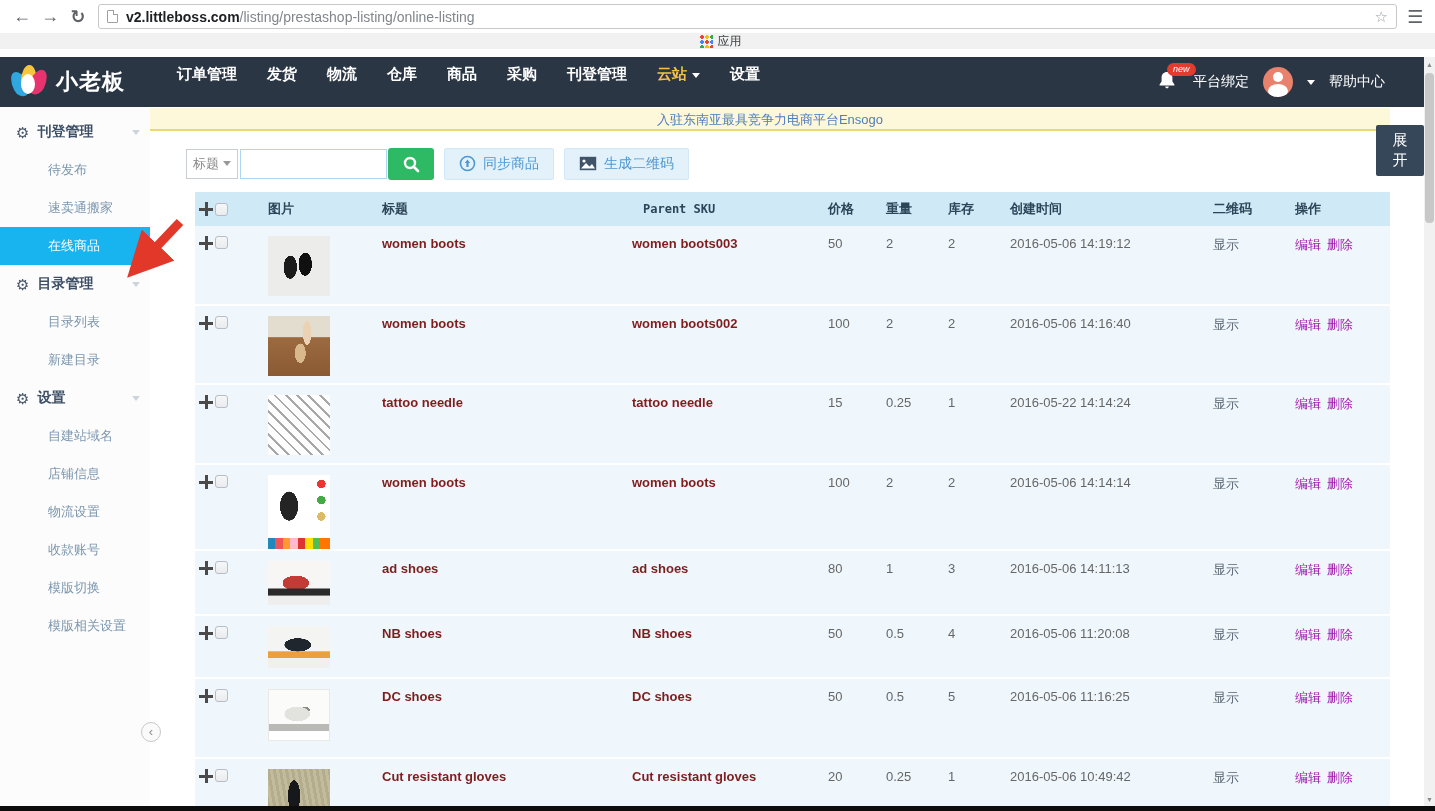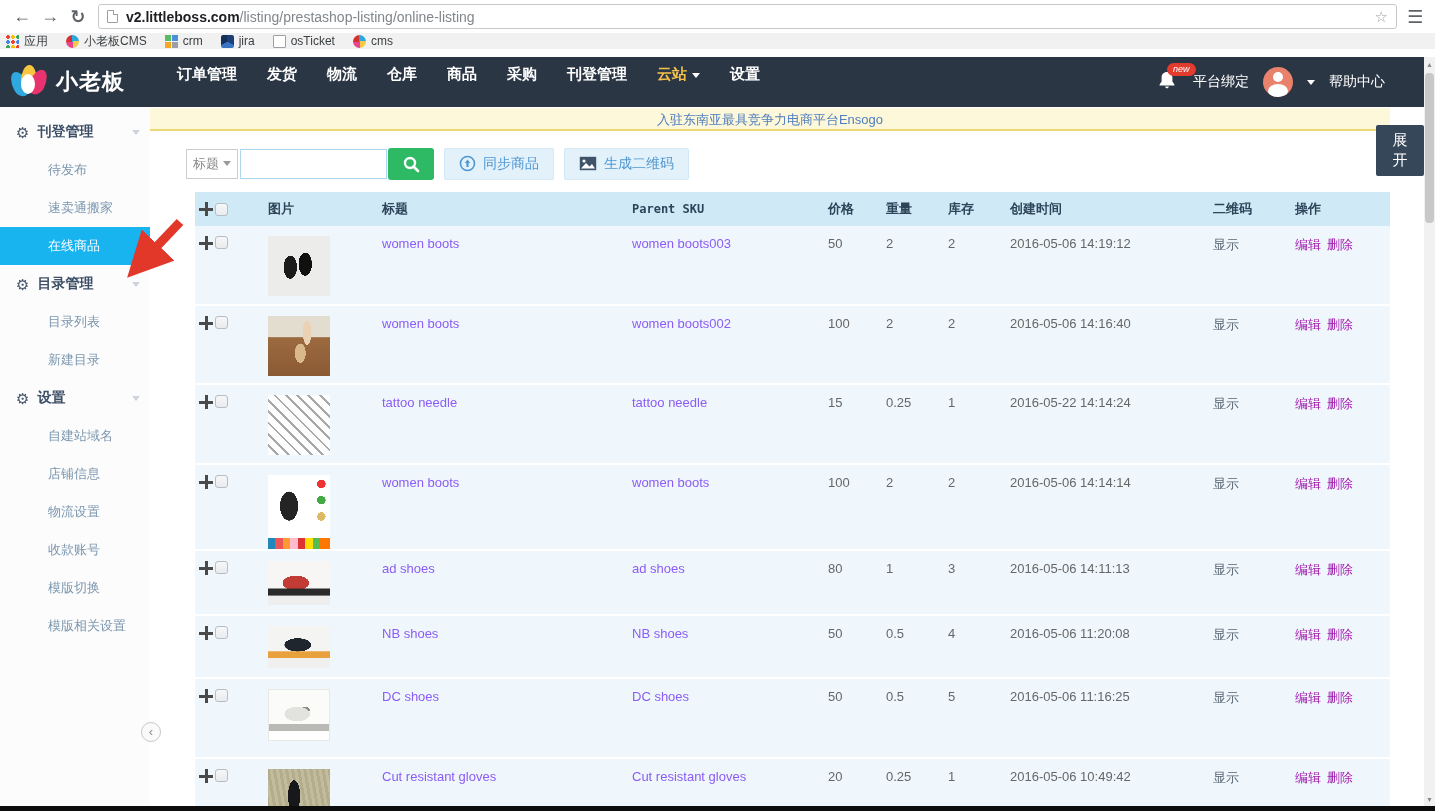--- a/index.html
+++ b/index.html
@@ -11,21 +11,21 @@
   .nav-glyph { font-size:18px; color:#5f6368; width:28px; text-align:center; cursor:pointer; font-weight:bold; }
   .urlbar { flex:1; height:25px; border:1px solid #c9c9c9; border-radius:3px; background:#fff; display:flex; align-items:center; padding:0 8px; margin:0 6px; }
   .page-ic { width:11px; height:13px; border:1px solid #9aa0a6; border-radius:1px; position:relative; margin-right:8px; background:#fff; }
   .page-ic::after { content:""; position:absolute; right:-1px; top:-1px; width:4px; height:4px; background:#fff; border-left:1px solid #9aa0a6; border-bottom:1px solid #9aa0a6; }
   .url-text { font-size:14px; color:#202124; flex:1; white-space:nowrap; overflow:hidden; }
   .url-text .path { color:#80868b; }
   .url-star { font-size:15px; color:#9aa0a6; }
   .menu-glyph { font-size:18px; color:#5f6368; width:24px; text-align:center; }
 
   
-  .bookmarks { position:absolute; top:33px; left:0; right:0; height:16px; background:#f1f1f1; display:flex; align-items:center; padding-left:6px; gap:18px; }
+  .bookmarks { position:absolute; top:33px; left:0; right:0; height:16px; background:#f1f1f1; display:flex; align-items:center; padding-left:6px; gap:18px;flex-direction:column; }
   .bm { display:flex; align-items:center; gap:5px; font-size:12px; color:#3c4043; cursor:pointer; }
   .bm-ic { width:13px; height:13px; flex:none; }
   .ic-grid { background:
     radial-gradient(circle 2px at 2px 2px,#ea4335 99%,transparent),radial-gradient(circle 2px at 7px 2px,#fbbc05 99%,transparent),radial-gradient(circle 2px at 12px 2px,#34a853 99%,transparent),
     radial-gradient(circle 2px at 2px 7px,#4285f4 99%,transparent),radial-gradient(circle 2px at 7px 7px,#ea4335 99%,transparent),radial-gradient(circle 2px at 12px 7px,#4285f4 99%,transparent),
     radial-gradient(circle 2px at 2px 12px,#34a853 99%,transparent),radial-gradient(circle 2px at 7px 12px,#fbbc05 99%,transparent),radial-gradient(circle 2px at 12px 12px,#ea4335 99%,transparent); }
   .ic-lotus { border-radius:50%; background:conic-gradient(#29a9e0 0 90deg,#f7c948 90deg 180deg,#e84393 180deg 270deg,#d63031 270deg 360deg); }
   .ic-sq { background:
     linear-gradient(#57bb63,#57bb63) 0 0/6px 6px no-repeat,
     linear-gradient(#4a90d9,#4a90d9) 7px 0/6px 6px no-repeat,
@@ -80,29 +80,29 @@
   .filter-select { width:52px; height:30px; border:1px solid #c8cdd2; background:#fff; display:flex; align-items:center; justify-content:space-between; padding:0 6px; font-size:13px; color:#888; cursor:pointer; }
   .sel-caret { border-left:4px solid transparent; border-right:4px solid transparent; border-top:5px solid #999; }
   .search-input { width:147px; height:30px; border:1px solid #aed6ee; margin-left:2px; padding:0 6px; font-size:13px; color:#333; outline:none; }
   .search-btn { width:46px; height:32px; background:#2eb964; border:none; border-radius:3px; margin-left:1px; cursor:pointer; display:flex; align-items:center; justify-content:center; }
   .tool-btn { height:32px; background:#e3f1fa; border:1px solid #d2e8f5; border-radius:2px; margin-left:10px; padding:0 14px; display:flex; align-items:center; gap:7px; font-size:14px; color:#4e97d1; cursor:pointer; }
 
   
   .table { margin:12px 0 0 45px; width:1195px; }
   .tgrid { display:grid; grid-template-columns:20px 30px 137px 250px 196px 58px 62px 62px 203px 82px 1fr; }
   .thead { background:#cfe9f7; height:34px; align-items:center; font-size:13px; font-weight:bold; color:#2e4459; }
-  .thead .hd-sku { font-family:"DejaVu Sans Mono","Liberation Mono",monospace; font-size:12px; }
+  .thead .hd-sku { font-family:"DejaVu Sans Mono","Liberation Mono",monospace; font-size:12px;margin-left:11px; }
   .trow { background:#eff7fc; border-bottom:2px solid #fff; padding-top:10px; align-items:start; font-size:13px; }
   .r80 { min-height:80px; } .r79 { min-height:79px; } .r65 { min-height:65px; } .r63 { min-height:63px; } .r66 { min-height:66px; }
   .plus { width:14px; height:14px; display:inline-block; margin-left:4px; cursor:pointer;
     background:linear-gradient(#4a4a4a,#4a4a4a) center/14px 3px no-repeat,
                linear-gradient(#4a4a4a,#4a4a4a) center/3px 14px no-repeat; }
   .cb { width:13px; height:13px; display:inline-block; border:1px solid #b7bdc6; border-radius:3px; background:linear-gradient(#f6f7f8,#e9ebee); cursor:pointer; }
   .cell-img { padding-left:23px; }
-  .txt { color:#8b5cf6; }
+  .txt { color:#7f1d1d;font-weight:bold; }
   .num { color:#666; }
   .qr-link { color:#596673; cursor:pointer; text-decoration:none; }
   .act a { color:#a21caf; cursor:pointer; text-decoration:none; margin-right:6px; }
 
   
   .thumb { width:62px; }
   .t0 { height:60px; background:
     radial-gradient(ellipse 11px 19px at 36% 52%,#1b1b1b 60%,rgba(0,0,0,0) 61%),
     radial-gradient(ellipse 11px 19px at 60% 47%,#101010 60%,rgba(0,0,0,0) 61%), #ececea; }
   .t1 { height:60px; background:

